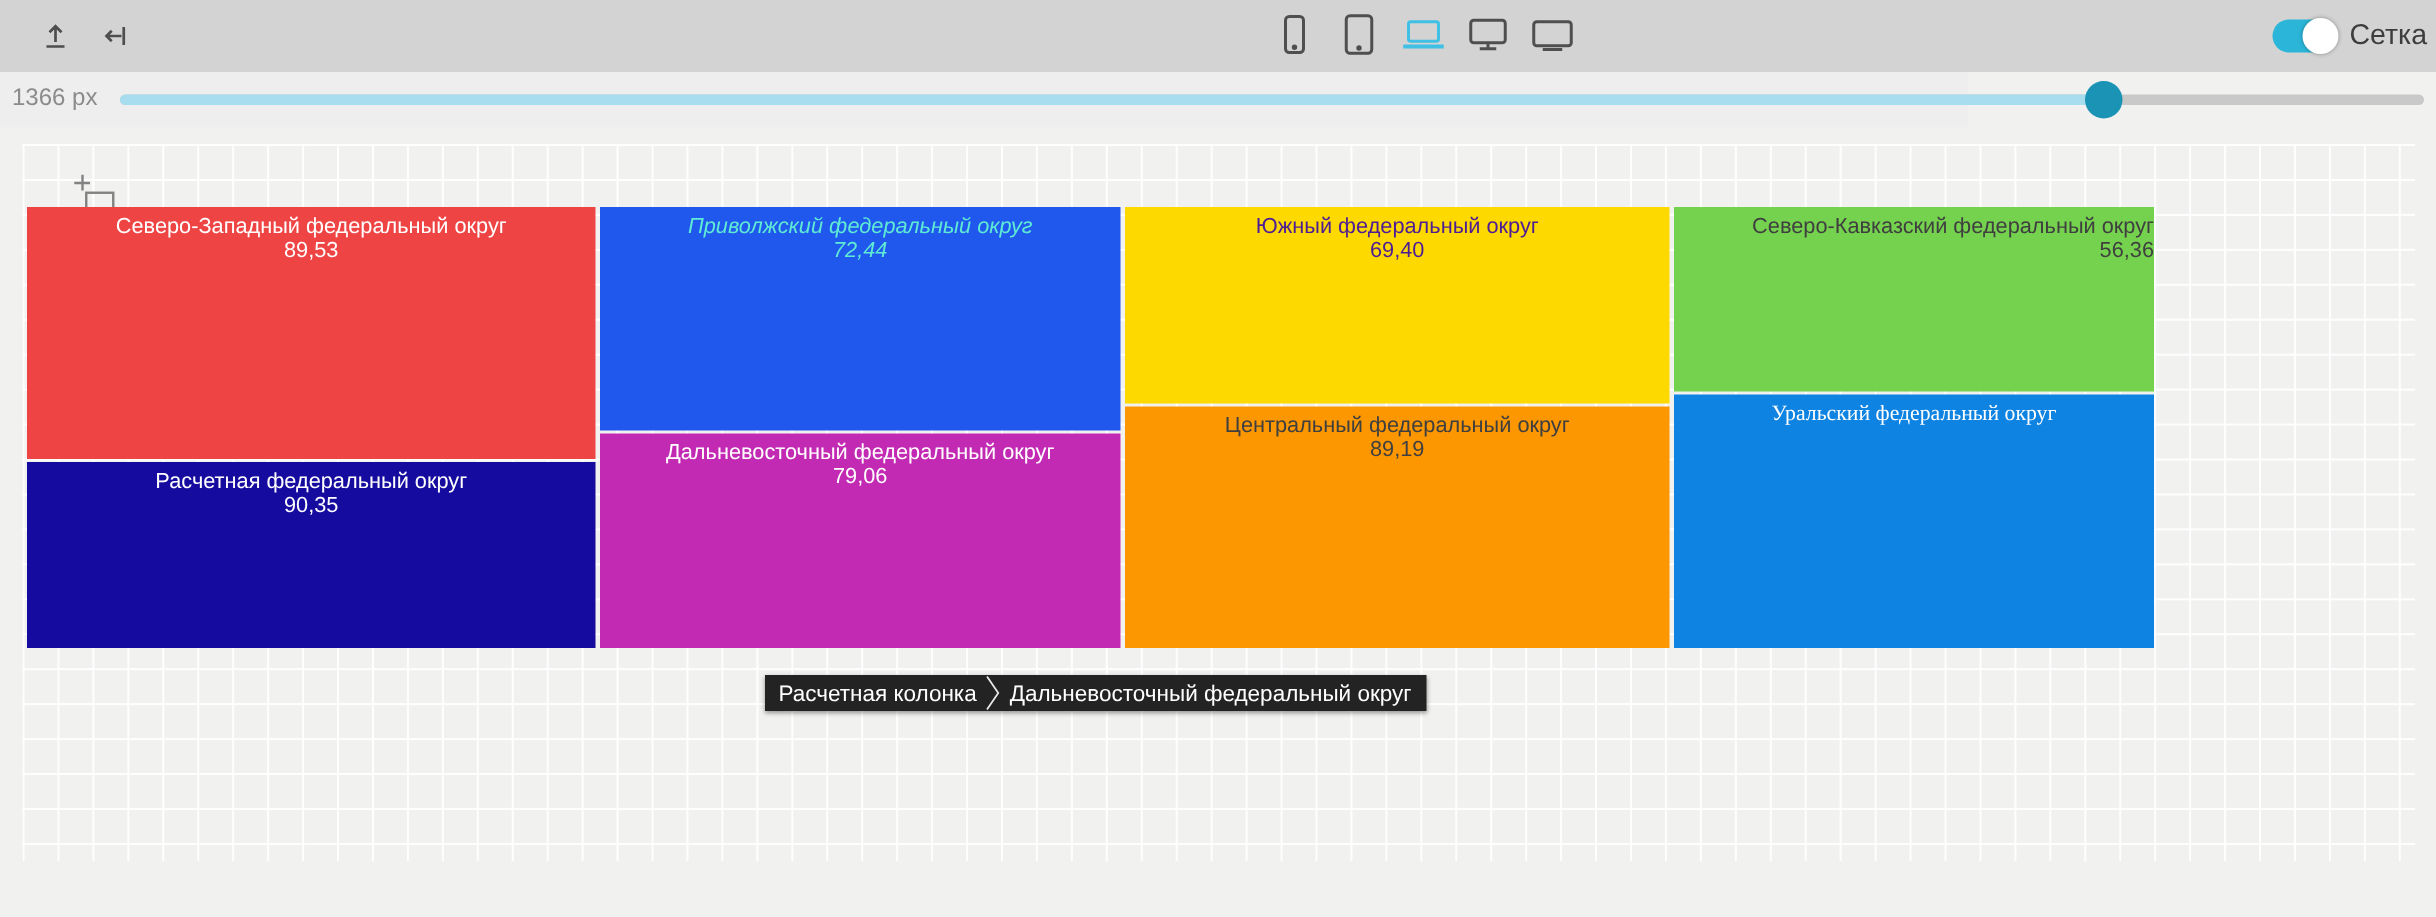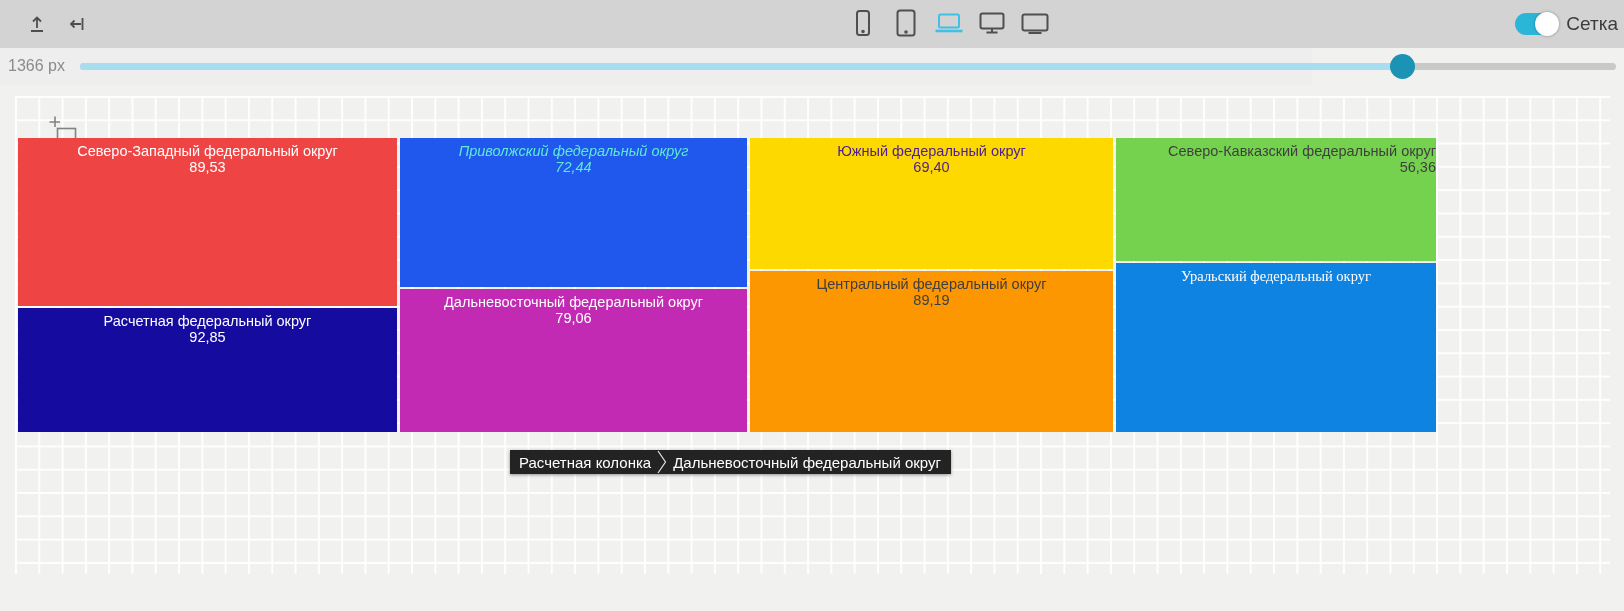--- a/index.html
+++ b/index.html
@@ -178,21 +178,21 @@
     <div class="tile g2" style="background: rgb(253, 217, 0); color: #4c1d95;">
       <div>Южный федеральный округ</div>
       <div>69,40</div>
     </div>
     <div class="tile g3" style="background: rgb(117, 210, 78); color: rgb(63, 63, 63);">
       <div>Северо-Кавказский федеральный округ</div>
       <div>56,36</div>
     </div>
     <div class="tile g4" style="background: rgb(22, 11, 159); color: rgb(255, 255, 255);">
       <div>Расчетная федеральный округ</div>
-      <div>92,85</div>
+      <div>90,35</div>
     </div>
     <div class="tile g5" style="background: rgb(195, 42, 180); color: rgb(255, 255, 255);">
       <div>Дальневосточный федеральный округ</div>
       <div>79,06</div>
     </div>
     <div class="tile g6" style="background: rgb(252, 151, 2); color: rgb(63, 63, 63);">
       <div>Центральный федеральный округ</div>
       <div>89,19</div>
     </div>
     <div class="tile g7" style="background: rgb(15, 131, 225); color: rgb(255, 255, 255);">

